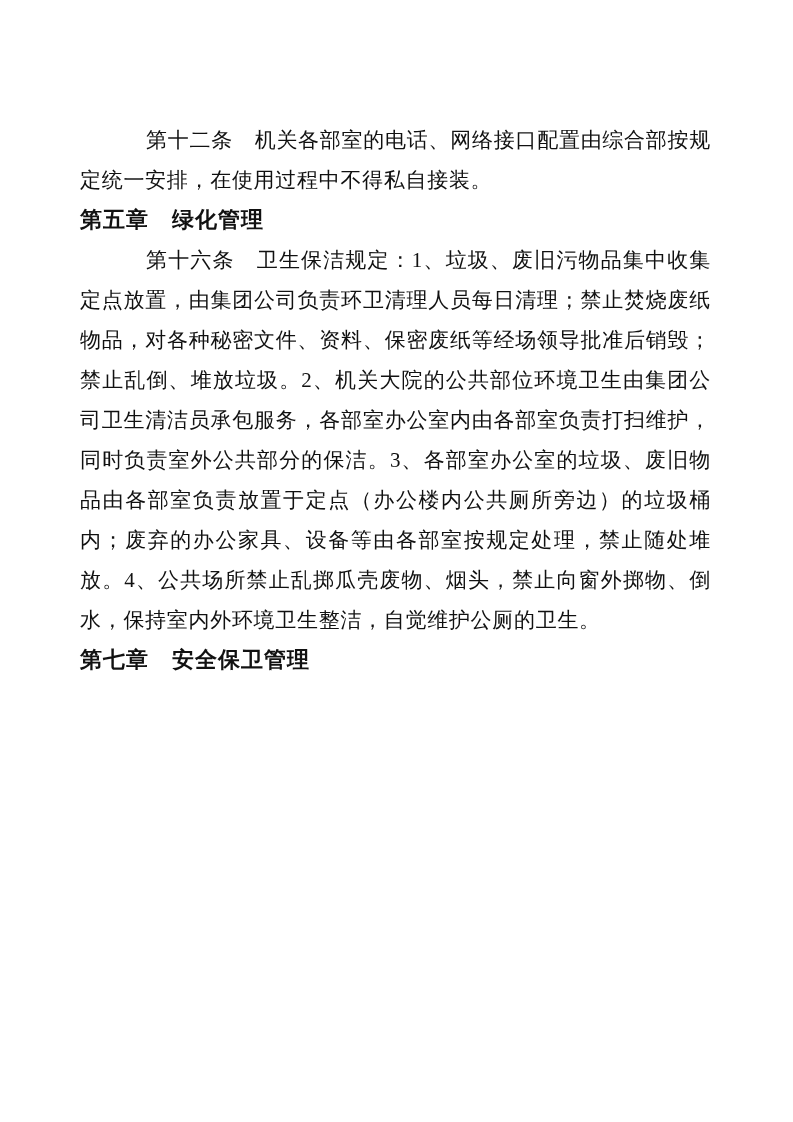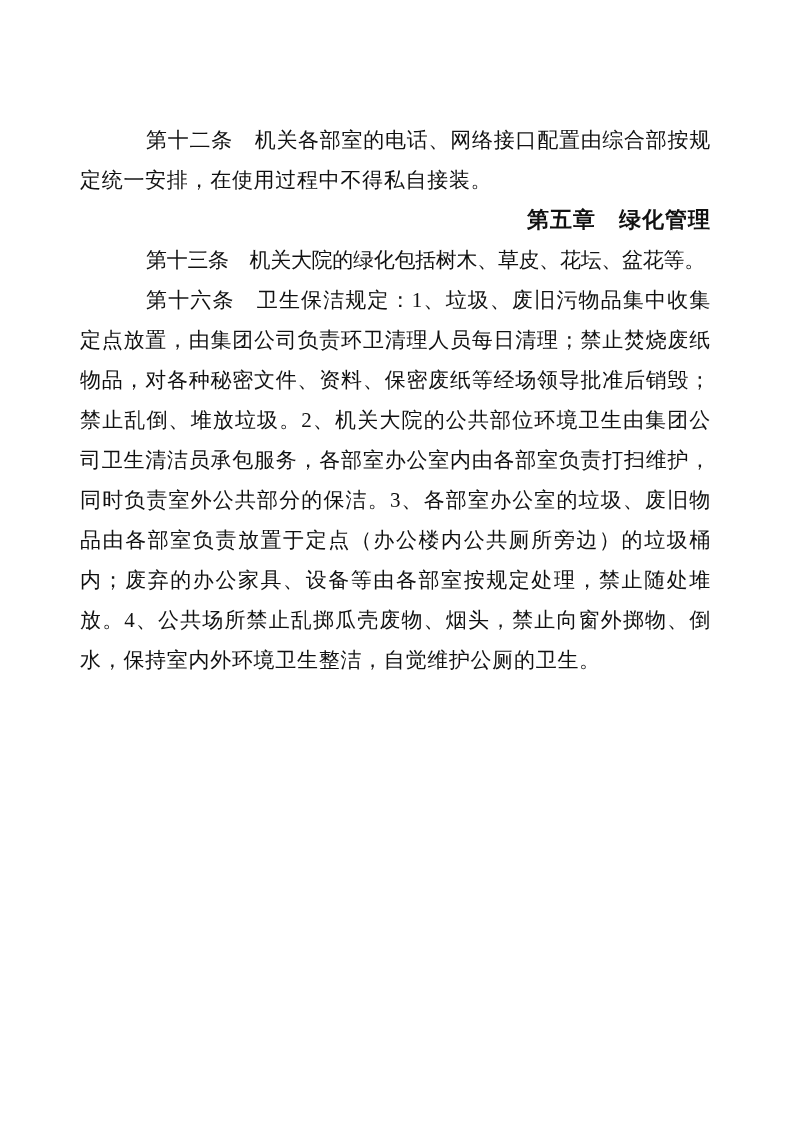--- a/index.html
+++ b/index.html
@@ -34,32 +34,32 @@
   .body-para.tight {
     letter-spacing: -0.3px;
   }
   .chapter-heading {
     margin: 0;
     font-family: "Liberation Sans", "DejaVu Sans", sans-serif;
     font-weight: bold;
     font-size: 22px;
     line-height: 40px;
     letter-spacing: 1px;
-    text-align: right;
+    text-align: left;
     color: #111111;
   }
 </style>
 </head>
 <body>
 
 <div class="page">
   <p class="body-para">第十二条　机关各部室的电话、网络接口配置由综合部按规定统一安排，在使用过程中不得私自接装。</p>
 
   <h2 class="chapter-heading">第五章　绿化管理</h2>
 
-  <p class="body-para tight">第十三条　机关大院的绿化包括树木、草皮、花坛、盆花等。</p>
 
 
 
 
   <p class="body-para">第十六条　卫生保洁规定：1、垃圾、废旧污物品集中收集定点放置，由集团公司负责环卫清理人员每日清理；禁止焚烧废纸物品，对各种秘密文件、资料、保密废纸等经场领导批准后销毁；禁止乱倒、堆放垃圾。2、机关大院的公共部位环境卫生由集团公司卫生清洁员承包服务，各部室办公室内由各部室负责打扫维护，同时负责室外公共部分的保洁。3、各部室办公室的垃圾、废旧物品由各部室负责放置于定点（办公楼内公共厕所旁边）的垃圾桶内；废弃的办公家具、设备等由各部室按规定处理，禁止随处堆放。4、公共场所禁止乱掷瓜壳废物、烟头，禁止向窗外掷物、倒水，保持室内外环境卫生整洁，自觉维护公厕的卫生。</p>
 
+  <h2 class="chapter-heading">第七章　安全保卫管理</h2>
 </div>
 
 </body></html>

